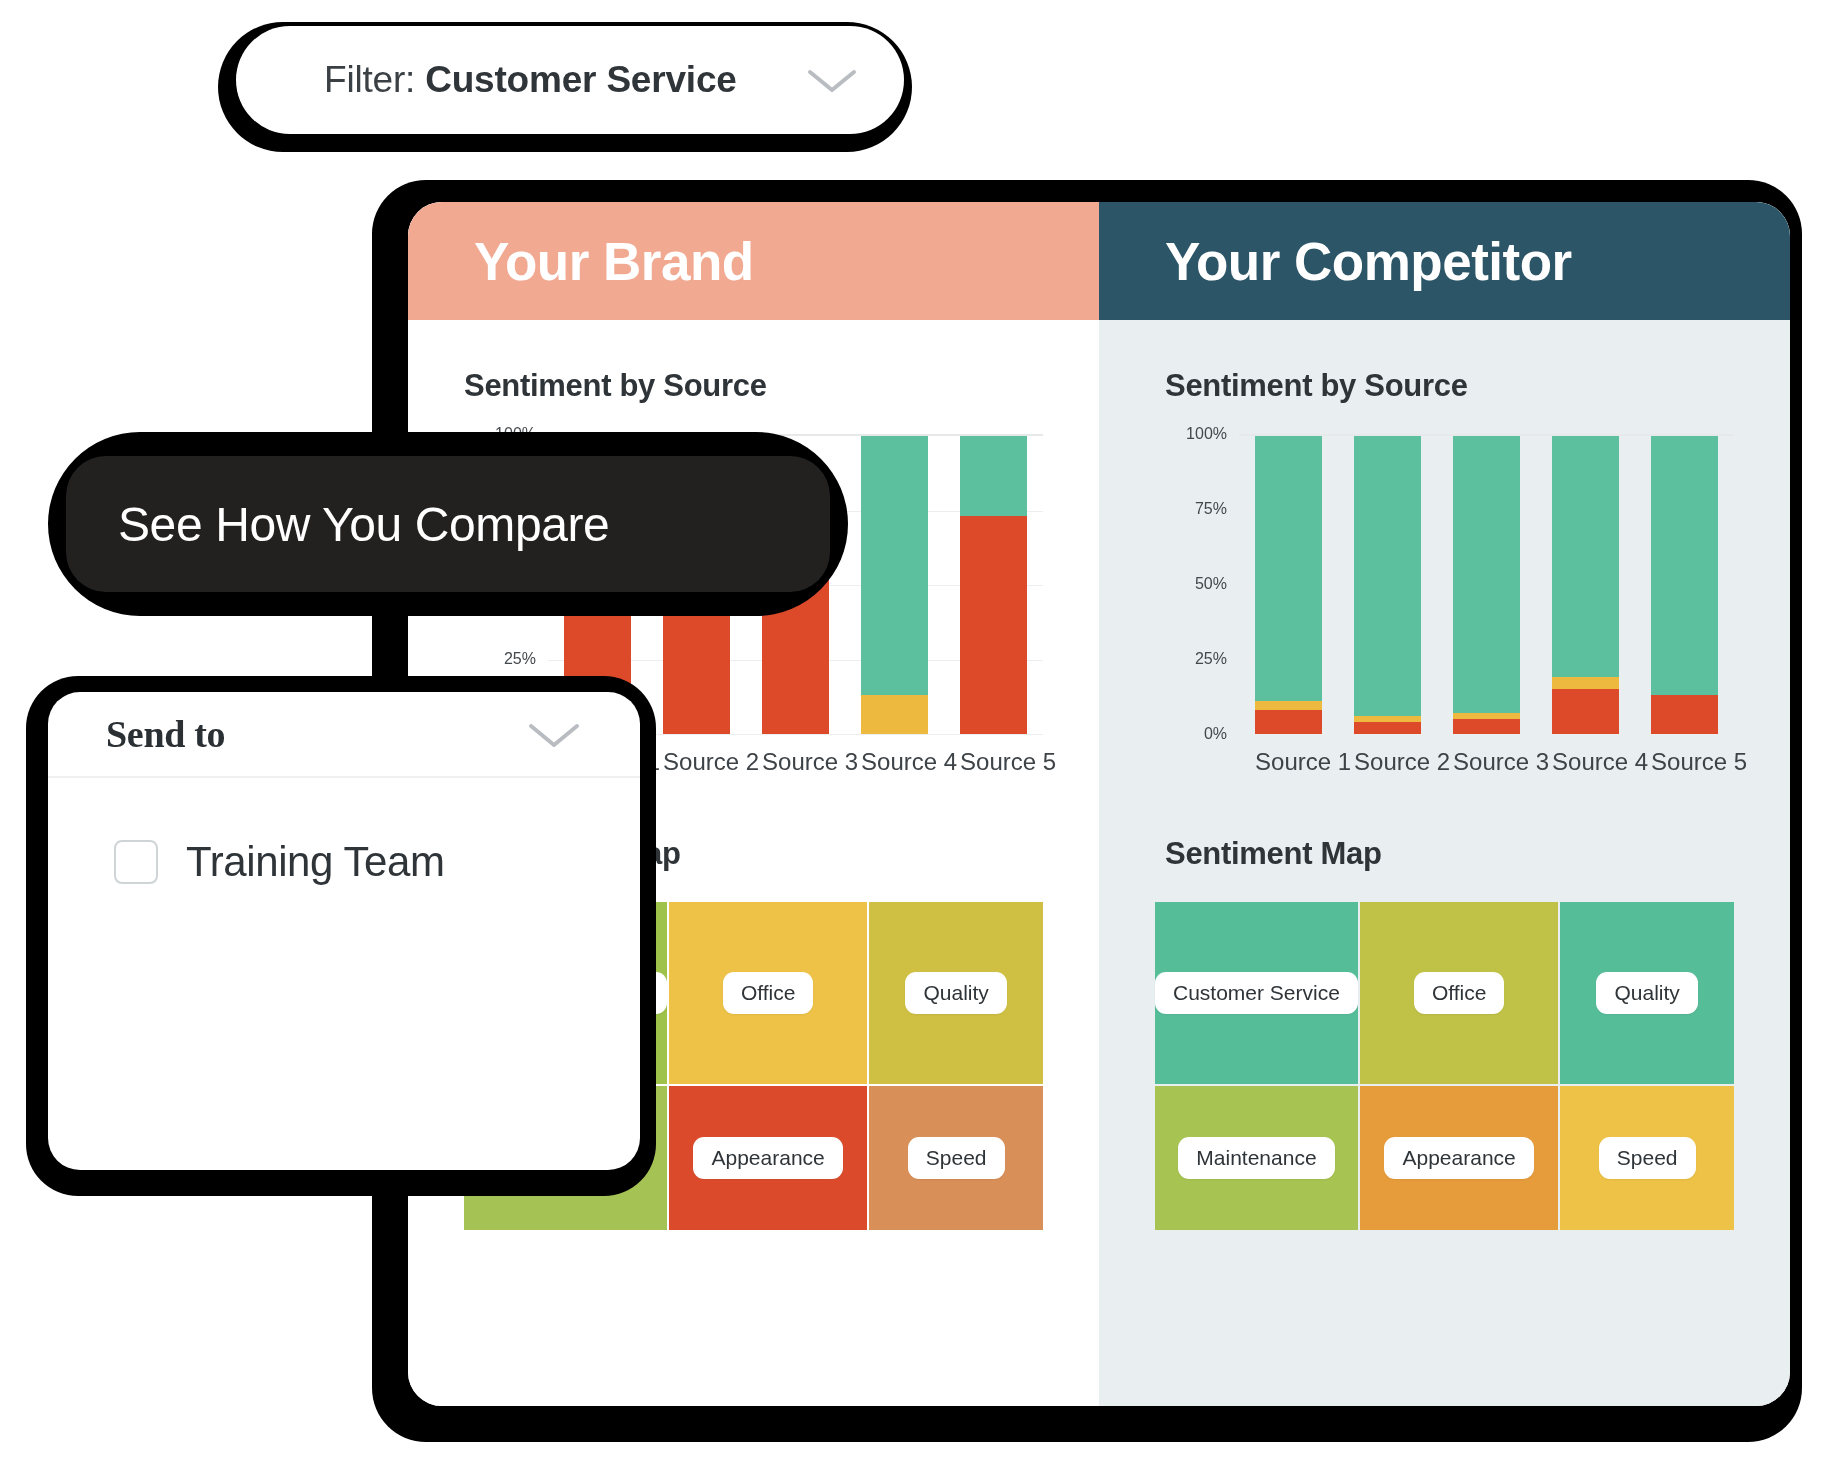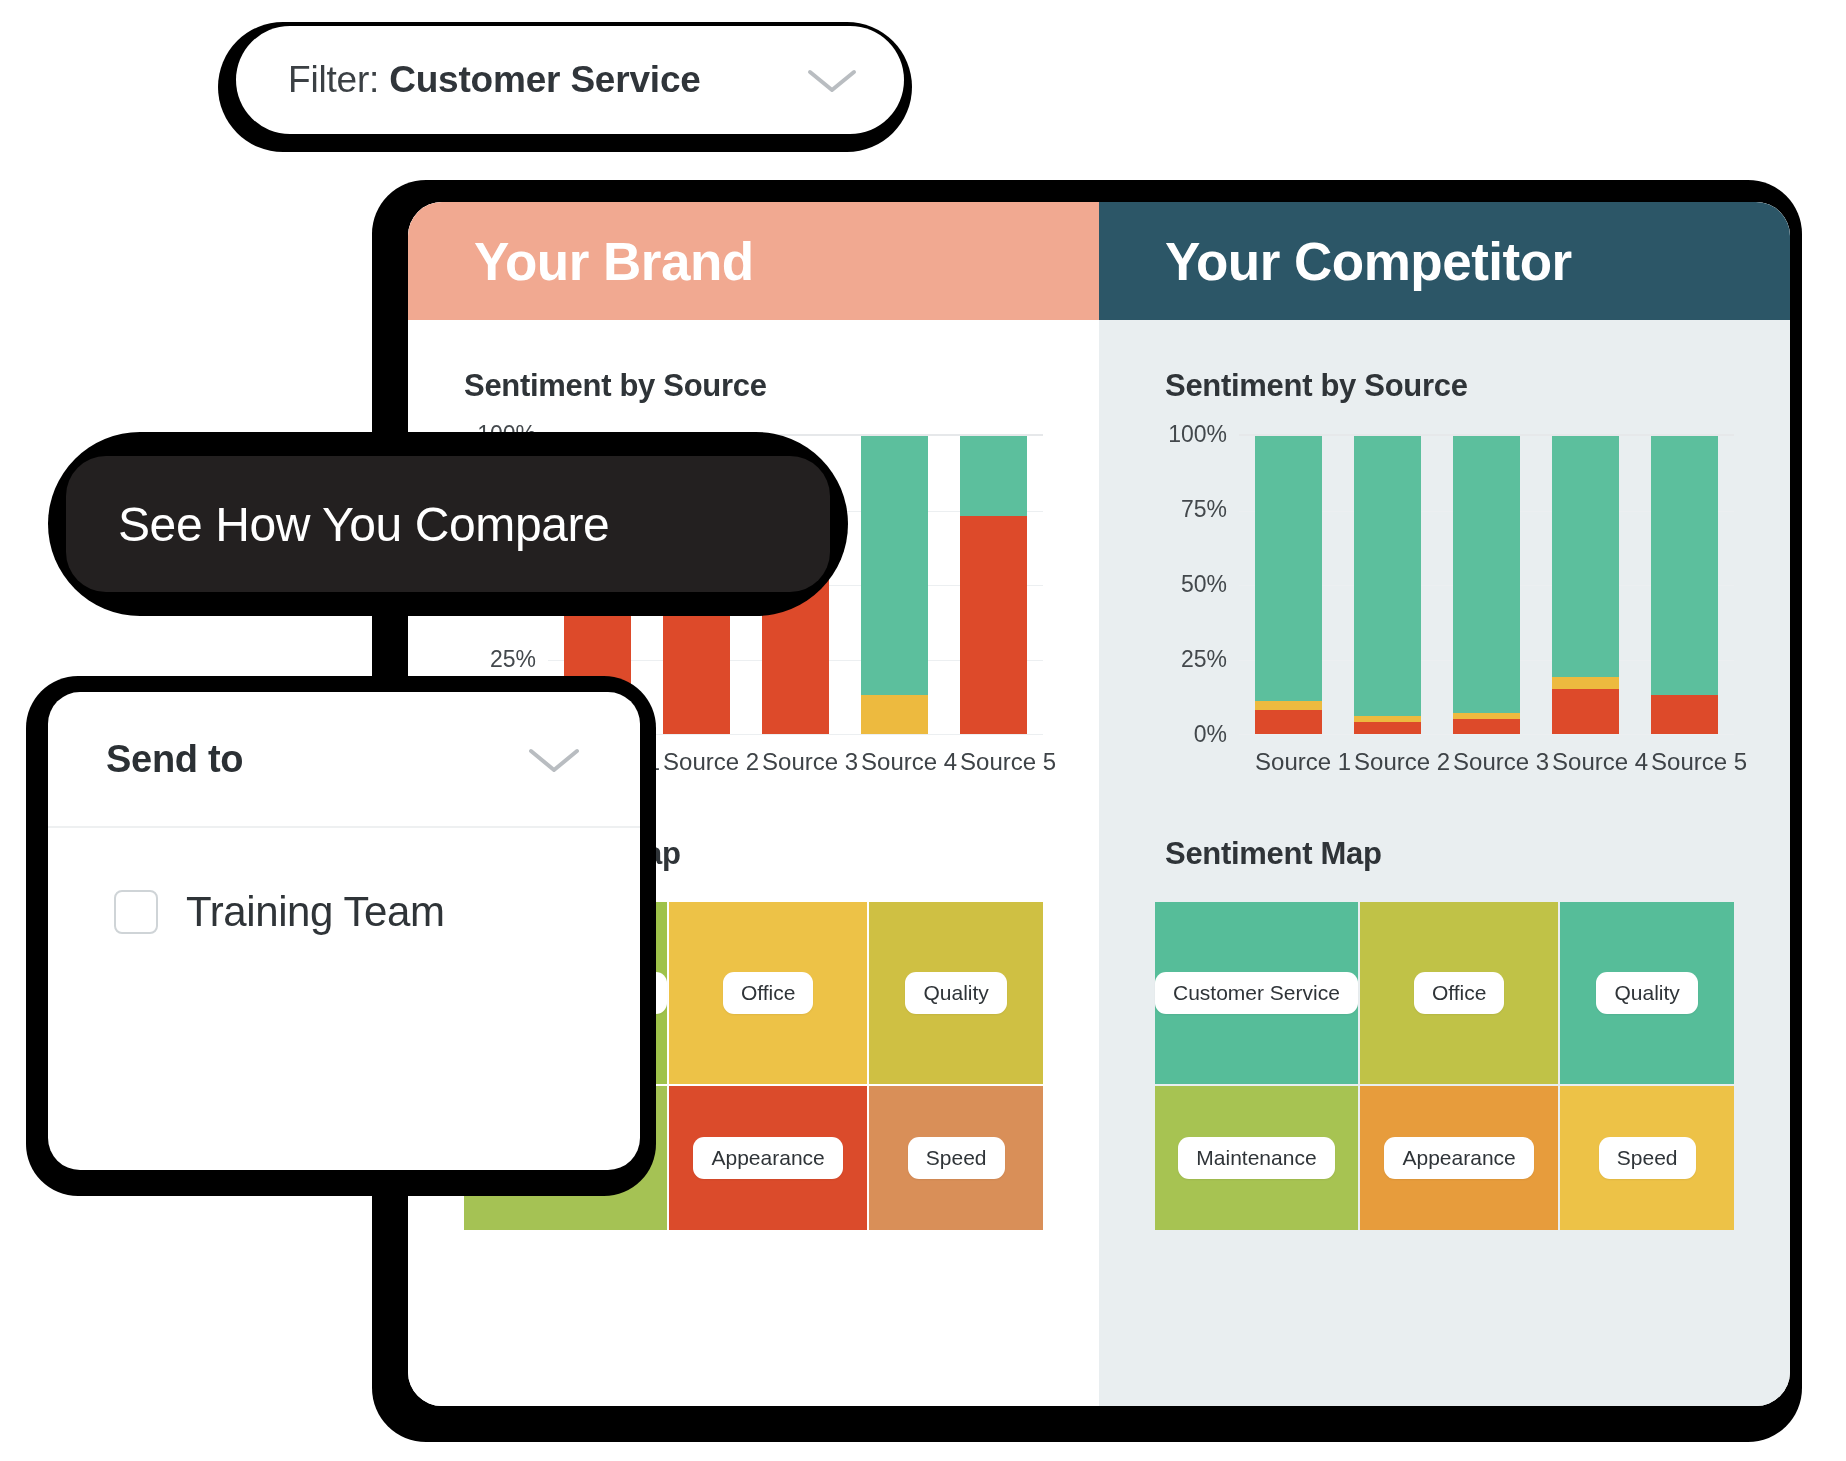--- a/index.html
+++ b/index.html
@@ -44,20 +44,21 @@
     display: flex;
     align-items: center;
     padding: 0 44px 0 52px;
     gap: 14px;
   }
   #filter-pill .ftxt {
     font-size: 37px;
     color: #3b4044;
     letter-spacing: -0.2px;
     white-space: nowrap;
+    margin-left: 36px;
   }
   #filter-pill .ftxt b { font-weight: 700; color: #30353a; }
   #filter-pill .fchev { margin-left: auto; }
 
   .chev {
     display: block;
     stroke: #b9bdc1;
     stroke-width: 4;
     fill: none;
     stroke-linecap: round;
@@ -121,21 +122,21 @@
   }
   .y-axis {
     width: 84px;
     position: relative;
     flex: none;
   }
   .y-label {
     position: absolute;
     right: 12px;
     transform: translateY(-50%);
-    font-size: 23px;
+    font-size: 16px;
     color: #43484c;
     white-space: nowrap;
   }
   .plot {
     position: relative;
     flex: 1;
     border-top: 2px solid #e6e8ea;
   }
   .gridline {
     position: absolute;
@@ -241,25 +242,26 @@
     position: absolute;
     left: 48px;
     top: 692px;
     width: 592px;
     height: 478px;
     background: #ffffff;
     border-radius: 32px;
     overflow: hidden;
   }
   #send-head {
-    height: 136px;
+    height: 86px;
     display: flex;
     align-items: center;
     padding: 0 56px 0 58px;
     border-bottom: 2px solid #eef0f1;
+    font-family: Liberation Serif, serif;
   }
   #send-head .stitle {
     font-size: 38px;
     font-weight: 700;
     color: #2b3034;
     letter-spacing: -0.3px;
   }
   #send-head .schev { margin-left: auto; }
 
   #send-list { padding: 38px 0 0 66px; }

